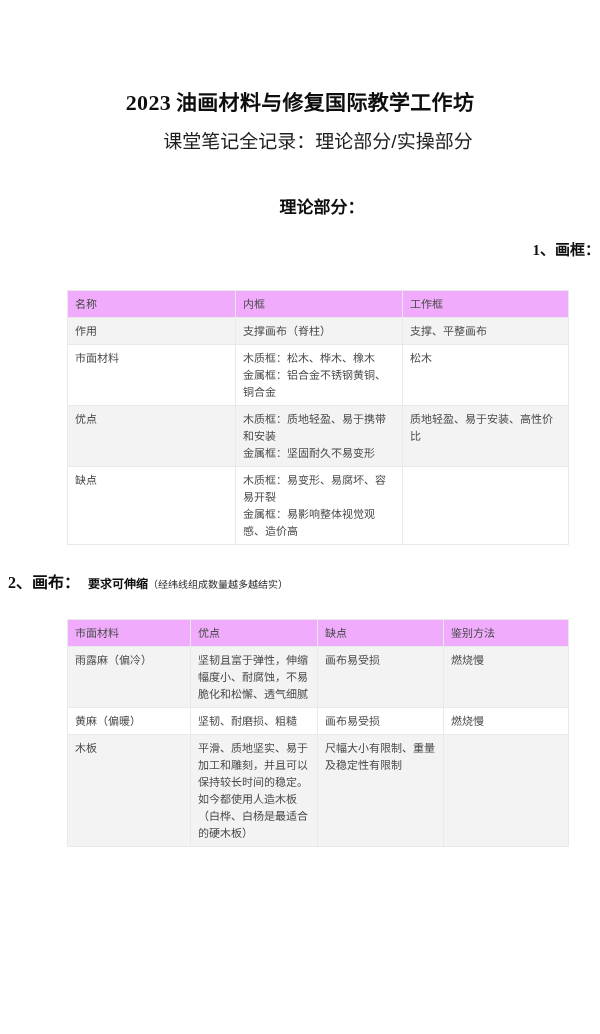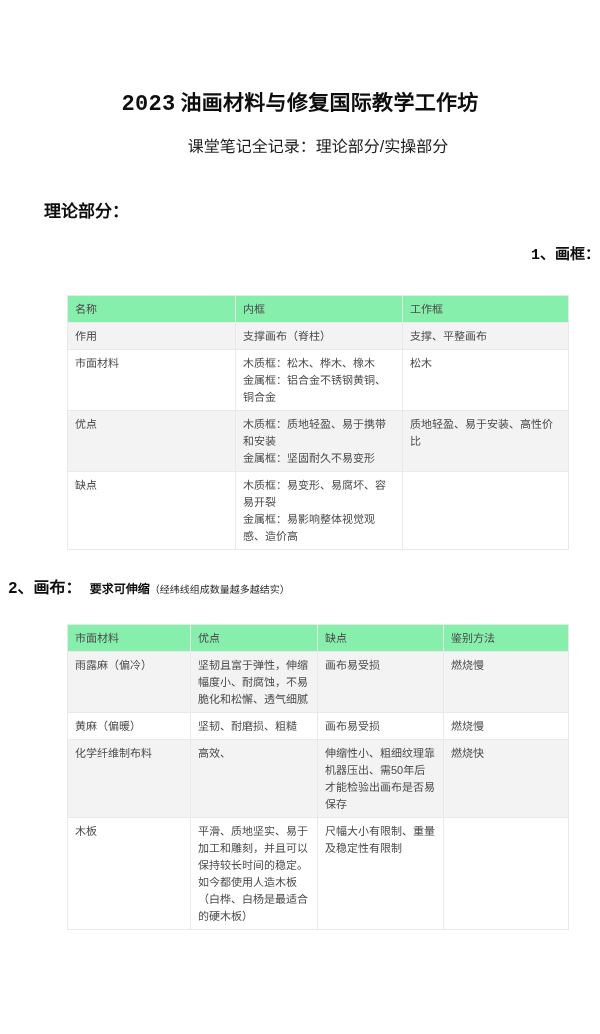--- a/index.html
+++ b/index.html
@@ -2,39 +2,39 @@
 <html lang="zh-CN"><head>
 <meta charset="utf-8">
 <style>
   html,body { margin:0; padding:0; }
   body {
     width:600px; height:1034px; overflow:hidden;
     background:#ffffff;
     font-family:"Liberation Sans","DejaVu Sans",sans-serif;
     color:#4b4b4b;
   }
-  .serif { font-family:Liberation Mono, monospace; }
+  .serif { font-family:Liberation Serif, serif; }
 
   .doc-title {
     margin:0; padding-top:86px;
     text-align:center;
     font-size:21px; font-weight:700; color:#0e0e0e;
     letter-spacing:0.3px;
   }
   .doc-title .year { font-size:22px; margin-right:5px; }
 
   .doc-subtitle {
-    margin-top:16px; padding-left:36px;
+    margin-top:10px; padding-left:36px;
     text-align:center;
-    font-size:16px; color:#1e1e1e;
+    font-size:19px; color:#1e1e1e;
   }
 
   .section-title {
     margin-top:40px; padding-left:44px;
-    text-align:left;
+    text-align:center;
     font-size:17px; font-weight:700; color:#0e0e0e;
   }
 
   .item-heading {
     margin:20px 0 0 8px;
     font-size:15px; font-weight:700; color:#0e0e0e;text-align:right;
   }
   .item-heading .num { font-size:15px; }
 
   .item-heading-2 { margin:24px 0 0 8px; color:#0e0e0e; }
@@ -51,21 +51,21 @@
   .t2 { margin-top:26px; }
   th, td {
     border:1px solid #e9e9e9;
     padding:5px 7px 4px 7px;
     font-size:11px; line-height:17px;
     font-weight:400; color:#4b4b4b;
     text-align:left; vertical-align:top;
     white-space:pre-line;
     overflow-wrap:break-word;
   }
-  thead tr { background:#86efac; }
+  thead tr { background:#f0abfc; }
   tbody tr:nth-child(odd) { background:#f3f3f3; }
   tbody tr:nth-child(even) { background:#ffffff; }
 </style>
 </head>
 <body>
 
 <h1 class="doc-title"><span class="serif year">2023</span><span>油画材料与修复国际教学工作坊</span></h1>
 
 <div class="doc-subtitle">课堂笔记全记录：理论部分/实操部分</div>
 
@@ -137,25 +137,19 @@
       <td>画布易受损</td>
       <td>燃烧慢</td>
     </tr>
     <tr>
       <td>黄麻（偏暖）</td>
       <td>坚韧、耐磨损、粗糙</td>
       <td>画布易受损</td>
       <td>燃烧慢</td>
     </tr>
     <tr>
-      <td>化学纤维制布料</td>
-      <td>高效、</td>
-      <td>伸缩性小、粗细纹理靠机器压出、需50年后才能检验出画布是否易保存</td>
-      <td>燃烧快</td>
-    </tr>
-    <tr>
       <td>木板</td>
       <td>平滑、质地坚实、易于加工和雕刻，并且可以保持较长时间的稳定。如今都使用人造木板（白桦、白杨是最适合的硬木板）</td>
       <td>尺幅大小有限制、重量及稳定性有限制</td>
       <td></td>
     </tr>
   </tbody>
 </table>
 
 </body></html>

